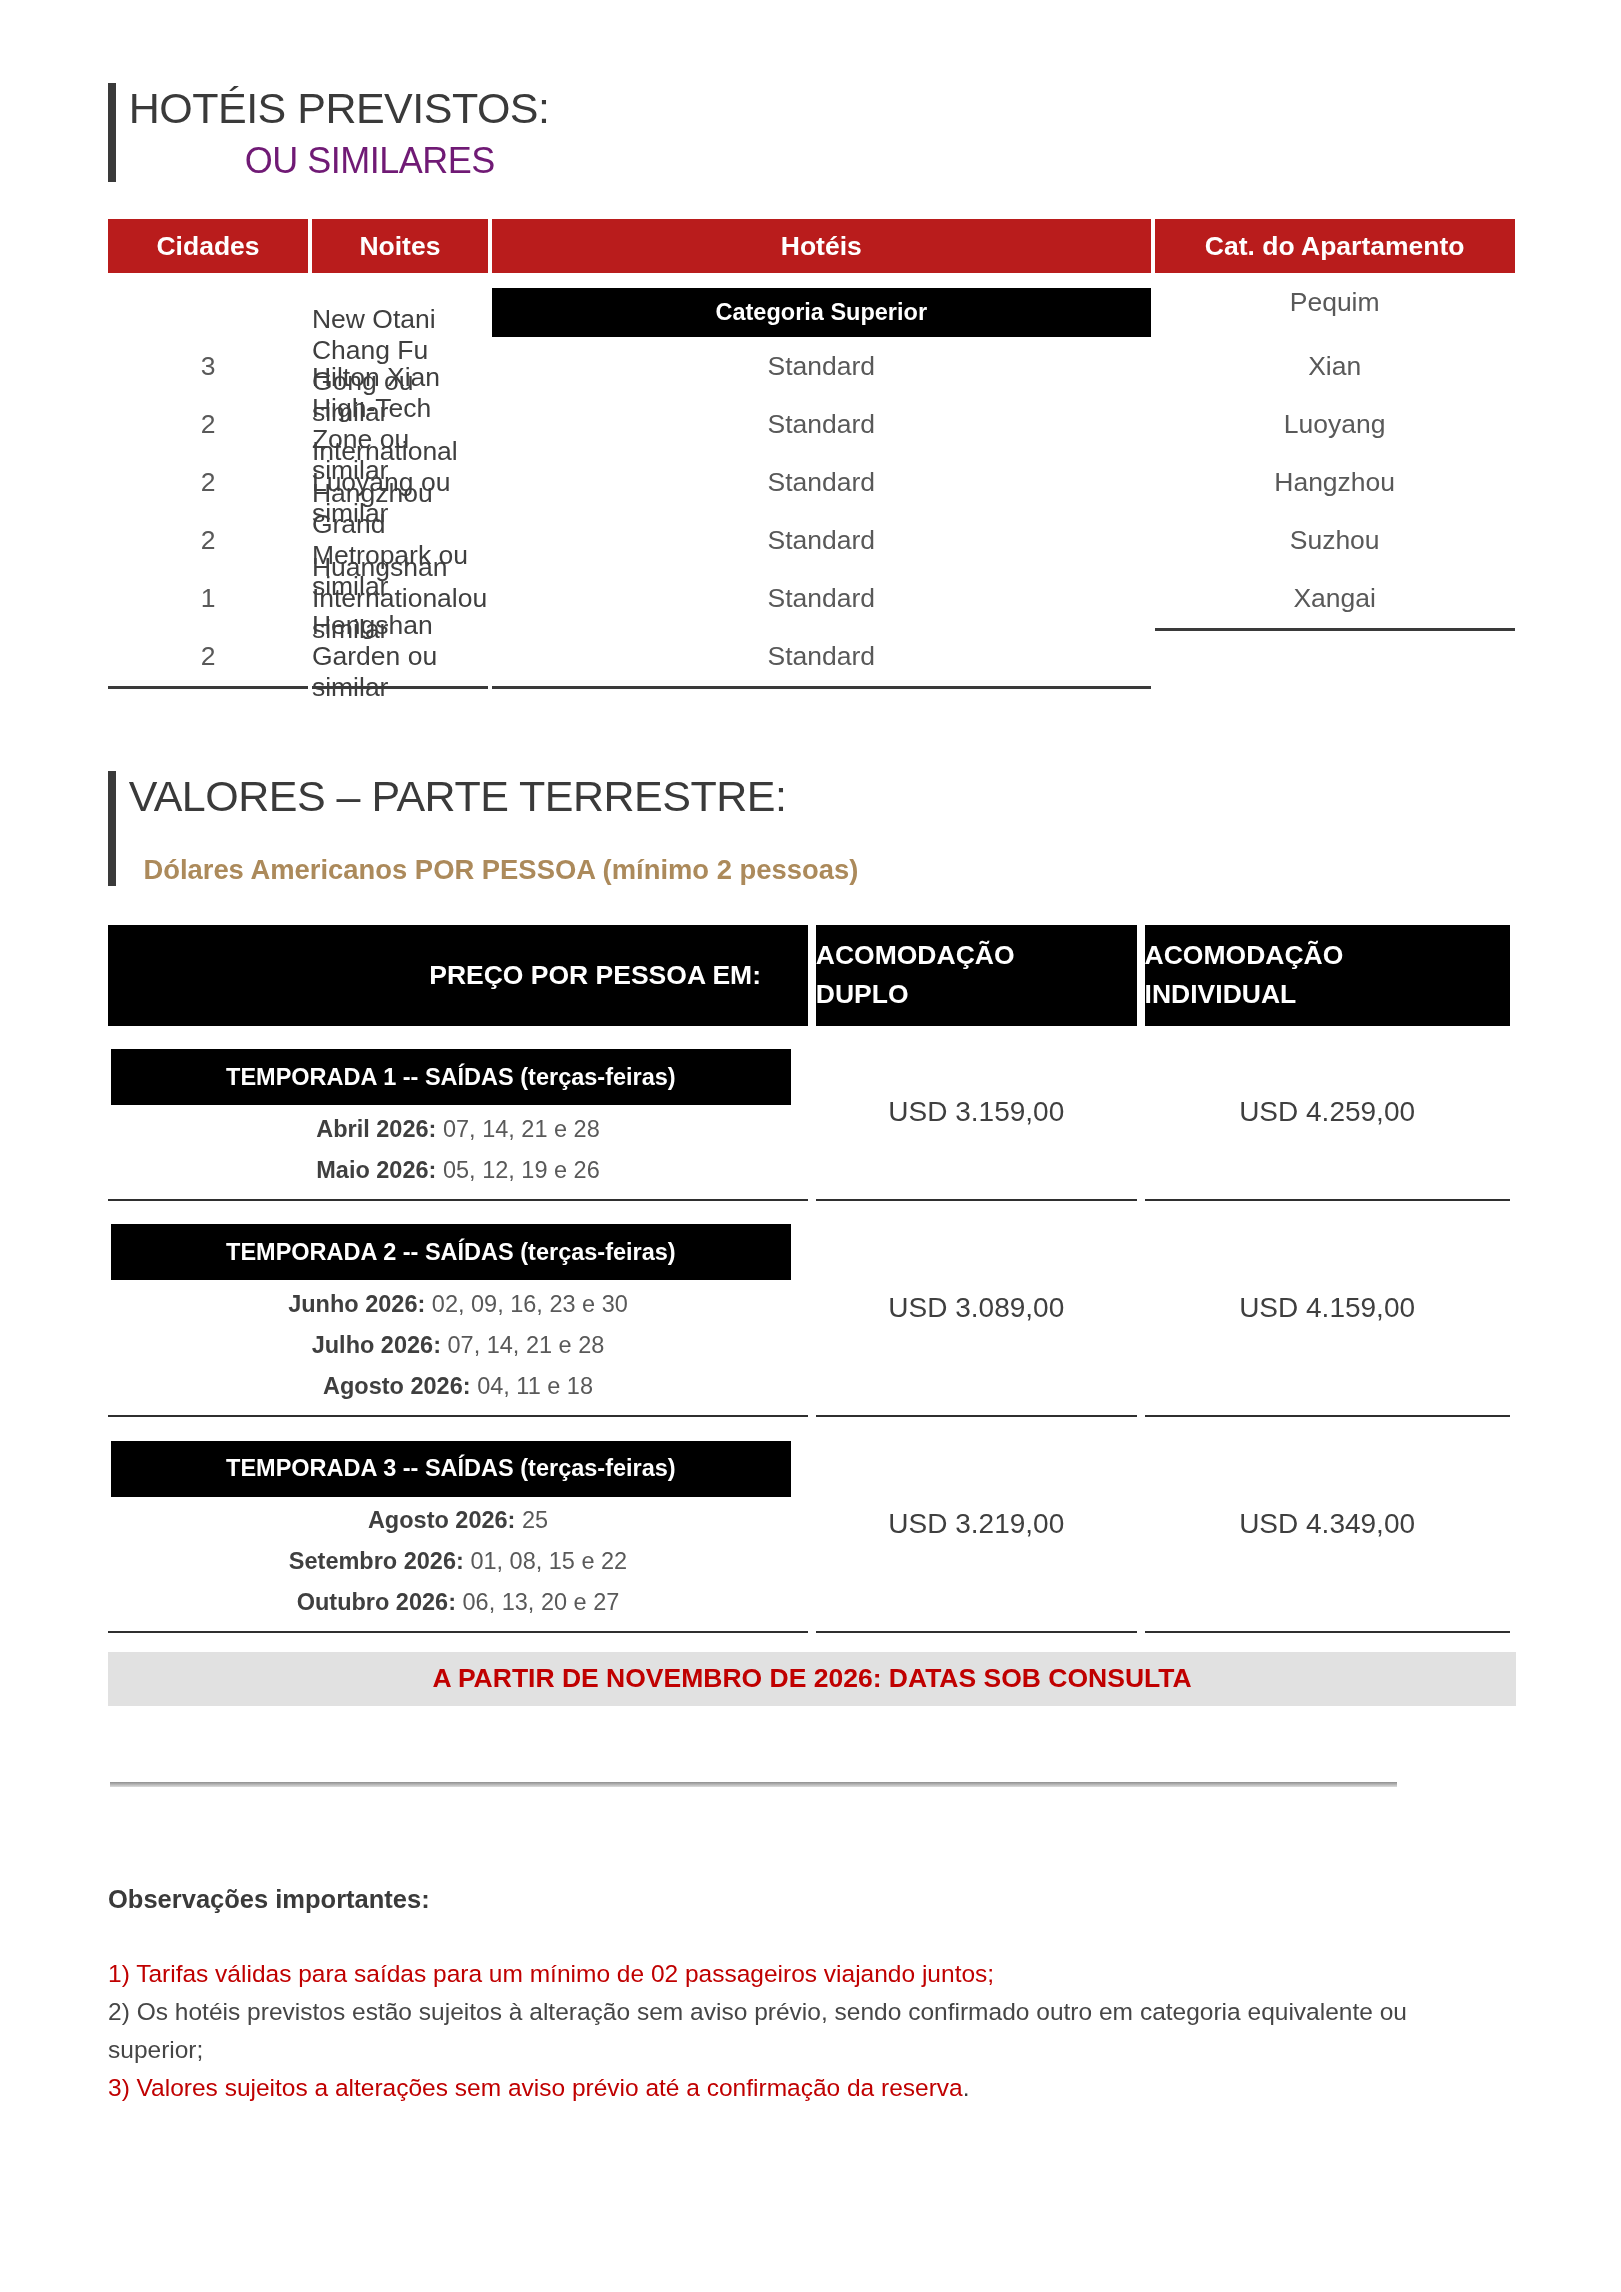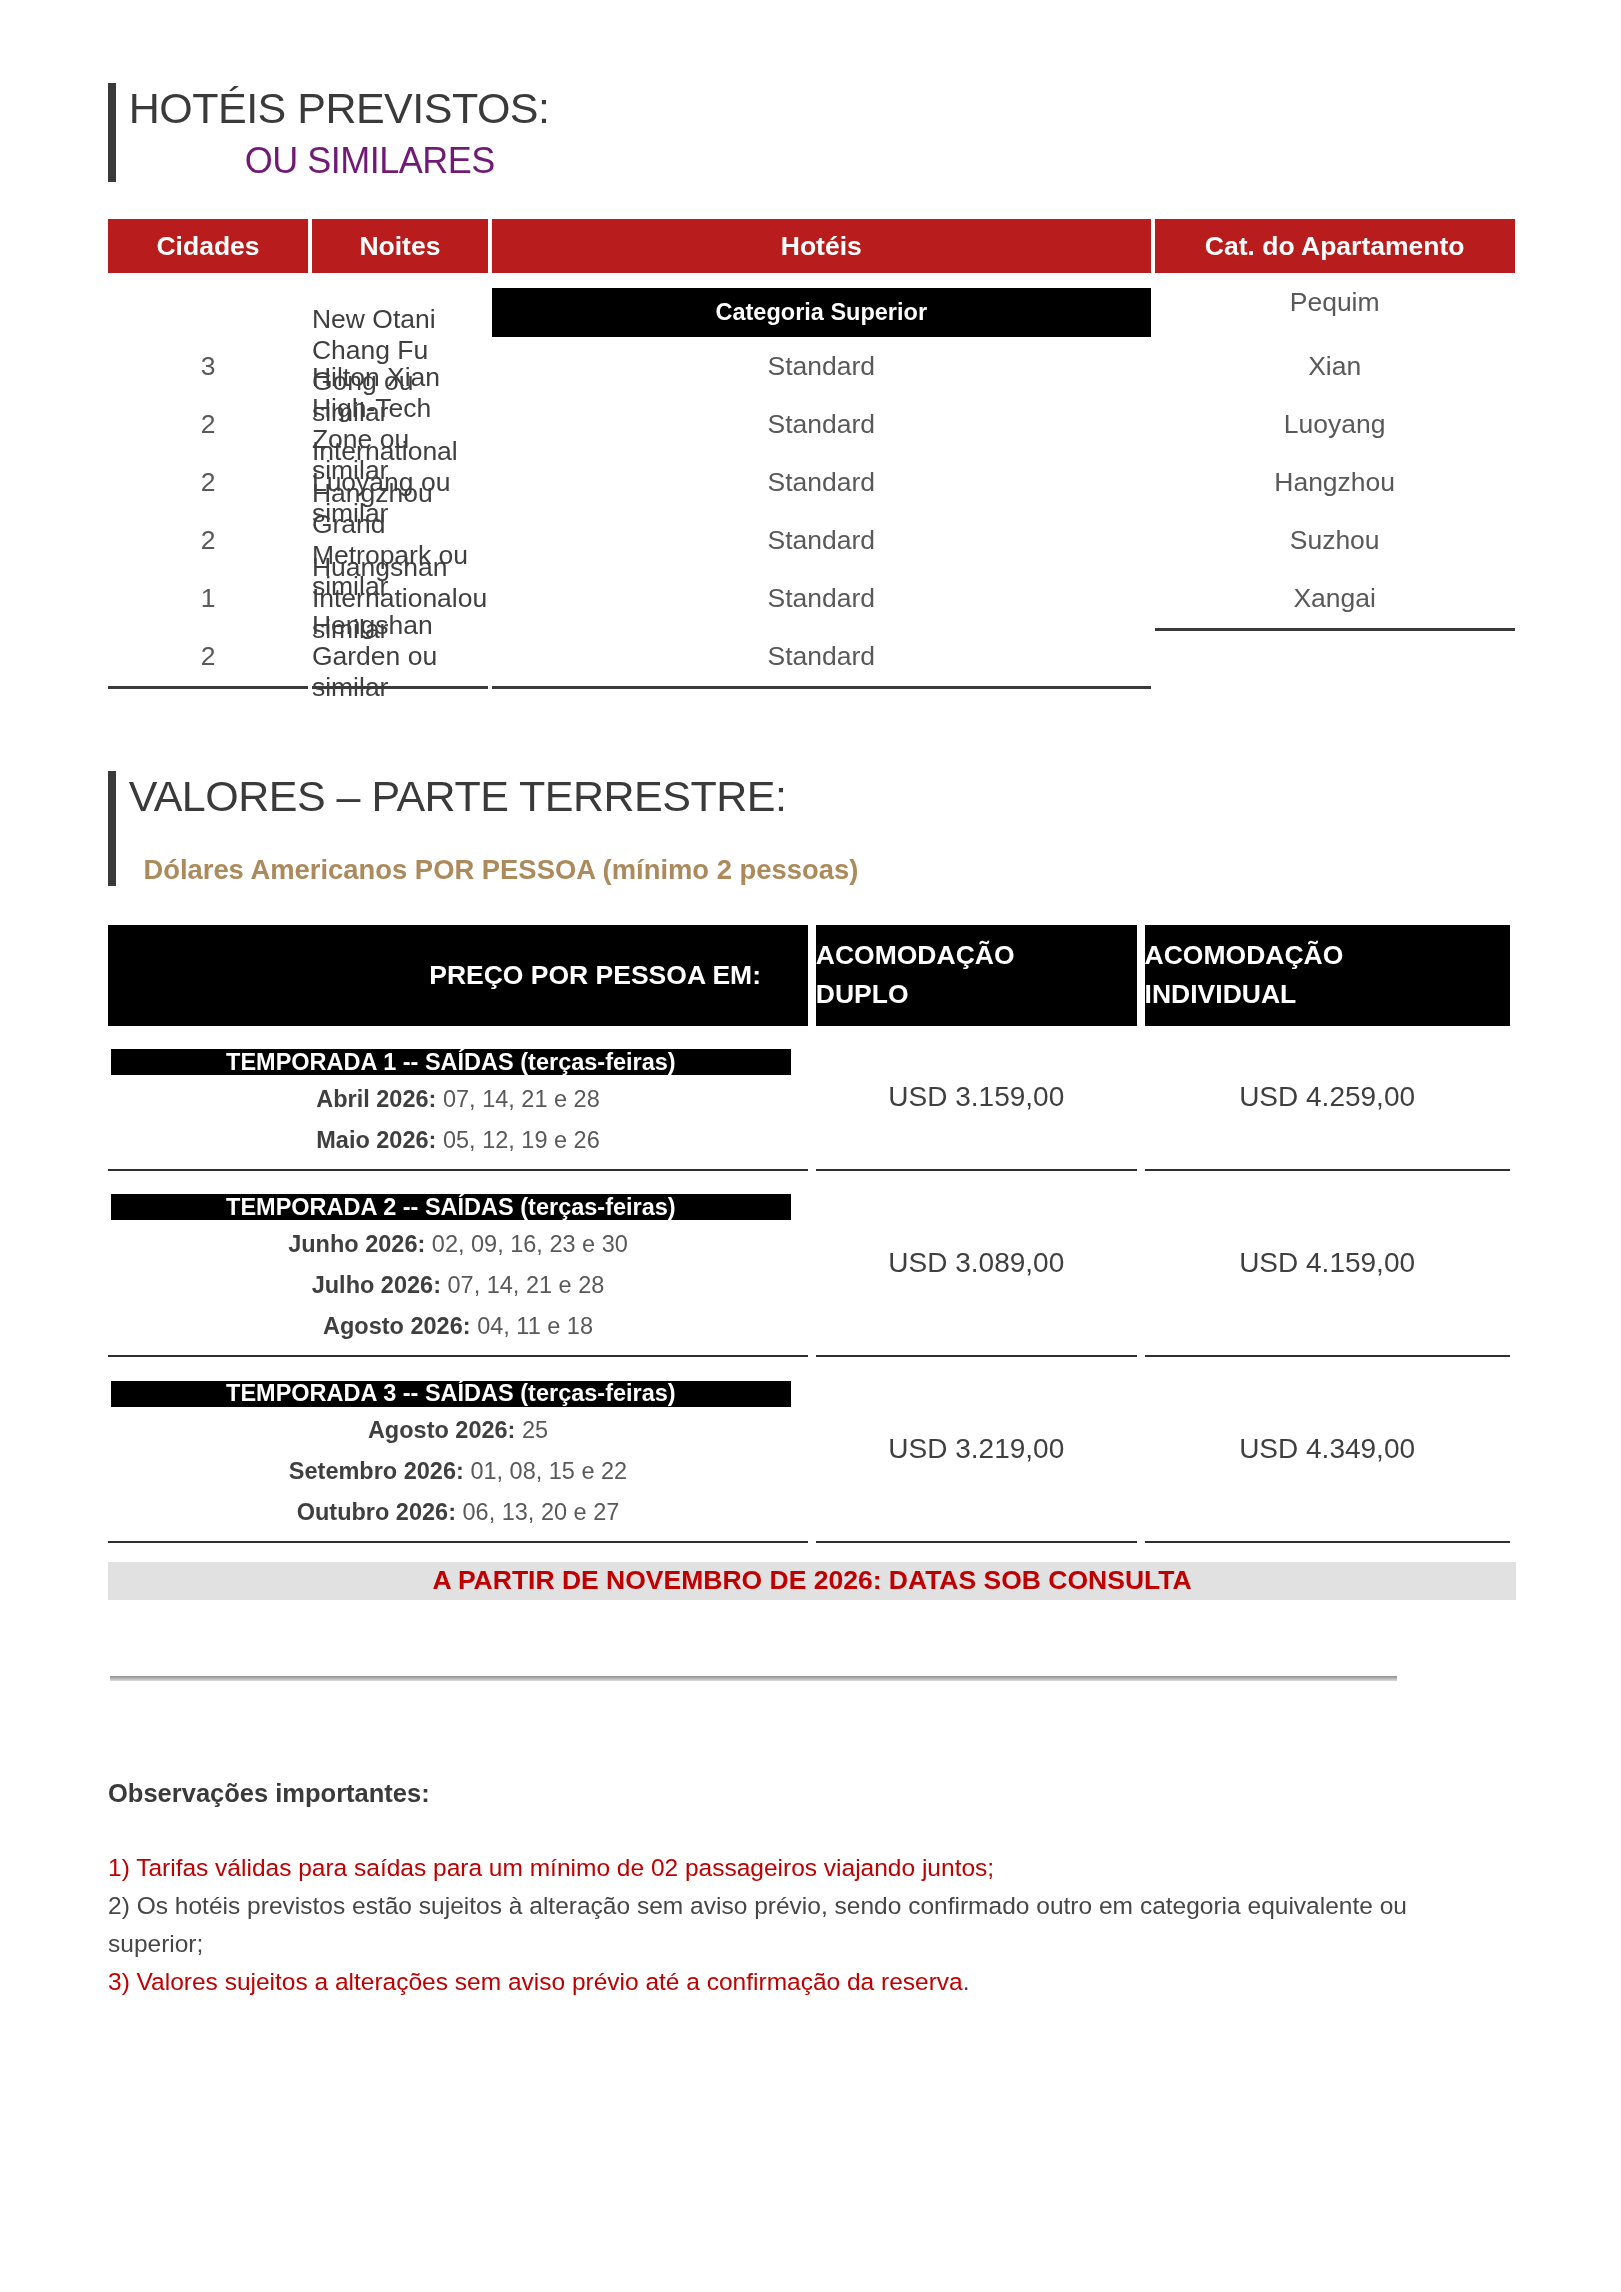--- a/index.html
+++ b/index.html
@@ -32,27 +32,27 @@
 
   
   .pgrid { display:grid; grid-template-columns:700px 321px 365px; column-gap:7.8px; }
   .price-header { margin-top:39px; }
   .phead { background:#000; color:#fff; font-weight:700; font-size:26.5px; height:101px; display:flex; }
   .phead.right { align-items:center; justify-content:flex-end; padding-right:47px; }
   .phead.two-line { flex-direction:column; justify-content:center; line-height:39px; }
 
   .season-cell { border-bottom:2.9px solid #2f2f2f; }
   .season-info { padding-bottom:7.8px; }
-  .season-banner { margin:23.5px 0 3.9px 2.9px; width:680px; height:26px; background:#000; color:#fff;
+  .season-banner { margin:23.5px 0 3.9px 2.9px; width:680px; height:56px; background:#000; color:#fff;
                    font-weight:700; font-size:23.5px; display:flex; align-items:center; justify-content:center; }
   .date-line { text-align:center; font-size:23.5px; line-height:41px; color:#595959; }
   .date-line b { color:#3f3f3f; font-weight:700; }
   .pcell { display:flex; align-items:center; justify-content:center; font-size:28px; color:#3f3f3f; }
 
-  .notice-bar { margin-top:18.6px; height:38px; background:#E1E1E1; display:flex; align-items:center; justify-content:center; }
+  .notice-bar { margin-top:18.6px; height:54px; background:#E1E1E1; display:flex; align-items:center; justify-content:center; }
   .notice-text { color:#C00000; font-weight:700; font-size:26.5px; }
 
   
   .divider { margin-top:76px; margin-left:2px; width:1287px; height:4.9px;
              background:linear-gradient(to bottom,#8f8f8f,#dcdcdc); }
   .notes-heading { margin-top:98px; font-size:25.5px; font-weight:700; color:#3a3a3a; }
   .note { font-size:24.5px; line-height:38px; width:1299px; }
   .note.red { color:#C00000; font-weight:400; }
   .note.dark { color:#464646; text-align:justify; }
   .note1 { margin-top:41px; }

